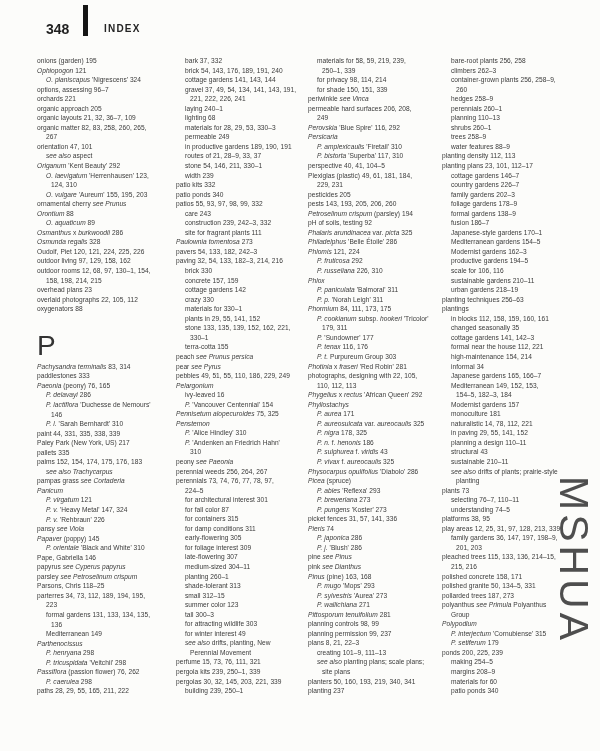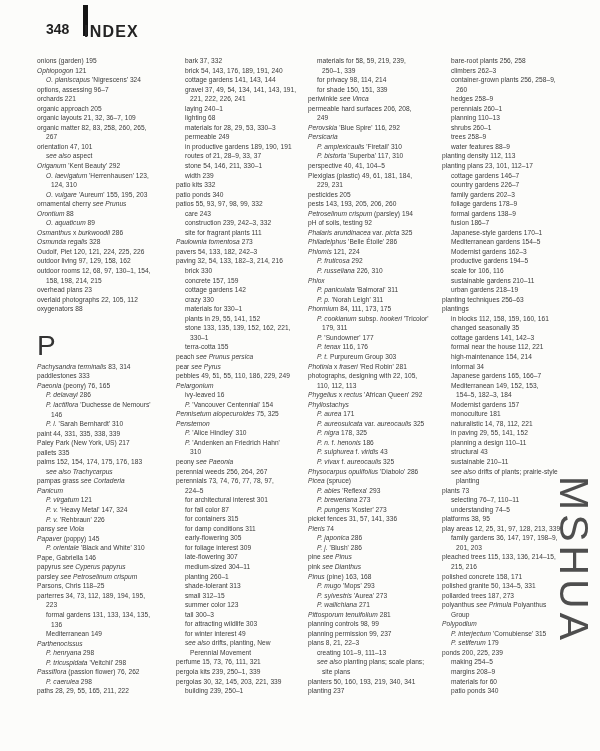--- a/index.html
+++ b/index.html
@@ -1,20 +1,20 @@
 <!DOCTYPE html>
 <html><head>
 <meta charset="utf-8">
 <style>
   html,body{margin:0;padding:0;background:#e9e9e7;}
   .page{position:relative;width:600px;height:751px;background:#fcfcfa;overflow:hidden;
         font-family:"Liberation Sans",sans-serif;color:#3a3a3a;}
   .pagenum{position:absolute;left:46px;top:21px;font-size:14px;font-weight:700;color:#1f1f1f;}
   .headbar{position:absolute;left:83px;top:5px;width:5px;height:31px;background:#151515;}
-  .headtitle{position:absolute;left:84px;top:23px;font-size:16px;font-weight:600;
+  .headtitle{position:absolute;left:104px;top:23px;font-size:10px;font-weight:600;
              letter-spacing:1.2px;color:#242424;}
   .col{position:absolute;top:56px;width:140px;font-size:6.6px;line-height:9.55px;
        letter-spacing:0.04px;}
   .col .line{white-space:nowrap;}
   .col .line.i1{padding-left:9px;}
   .col .line.i2{padding-left:14px;}
   .section-letter{font-size:28px;line-height:28px;margin:18px 0 2px 0;font-weight:400;color:#333;}
   .col i{font-style:italic;}
   .watermark{position:absolute;left:597px;top:476px;transform-origin:0 0;transform:rotate(90deg);
              font-size:41px;font-weight:500;letter-spacing:4px;color:#4e4e4e;white-space:nowrap;}

